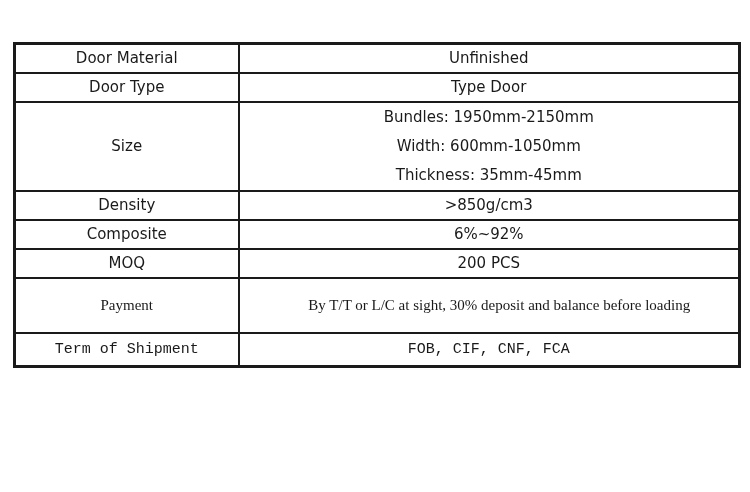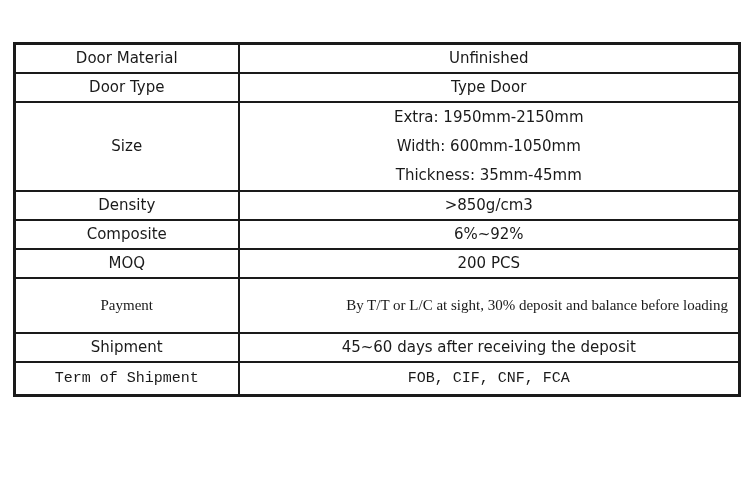--- a/index.html
+++ b/index.html
@@ -37,21 +37,21 @@
   }
   .col-label { width: 224px; }
   .col-value { width: 501px; }
 
   tr.r-single  td { height: 27px; }
   tr.r-size    td { height: 87px; }
   tr.r-payment td { height: 53px; font-family: Liberation Serif, serif; }
   tr.r-last    td { height: 31px; font-family: Liberation Mono, monospace; }
 
   td.value-left {
-    text-align: right;
+    text-align: center;
     padding-left: 31px;
     padding-right: 10px;
     line-height: 27px;
   }
   .size-line {
     line-height: 29px;
   }
 </style>
 </head>
 <body>
@@ -66,43 +66,39 @@
       <td>Door Material</td>
       <td>Unfinished</td>
     </tr>
     <tr class="r-single">
       <td>Door Type</td>
       <td>Type Door</td>
     </tr>
     <tr class="r-size">
       <td>Size</td>
       <td>
-        <div class="size-line">Extra: 1950mm-2150mm</div>
+        <div class="size-line">Bundles: 1950mm-2150mm</div>
         <div class="size-line">Width: 600mm-1050mm</div>
         <div class="size-line">Thickness: 35mm-45mm</div>
       </td>
     </tr>
     <tr class="r-single">
       <td>Density</td>
       <td>&gt;850g/cm3</td>
     </tr>
     <tr class="r-single">
       <td>Composite</td>
       <td>6%~92%</td>
     </tr>
     <tr class="r-single">
       <td>MOQ</td>
       <td>200 PCS</td>
     </tr>
     <tr class="r-payment">
       <td>Payment</td>
       <td class="value-left">By T/T or L/C at sight, 30% deposit and balance before loading</td>
     </tr>
-    <tr class="r-single">
-      <td>Shipment</td>
-      <td>45~60 days after receiving the deposit</td>
-    </tr>
     <tr class="r-last">
       <td>Term of Shipment</td>
       <td>FOB, CIF, CNF, FCA</td>
     </tr>
   </tbody>
 </table>
 
 </body></html>

